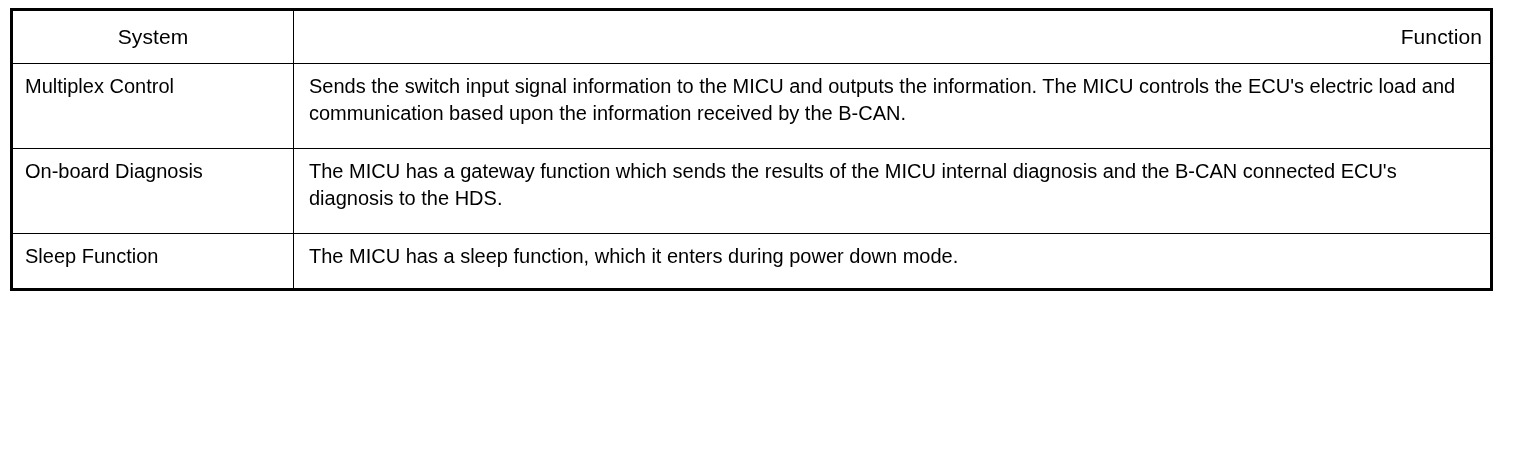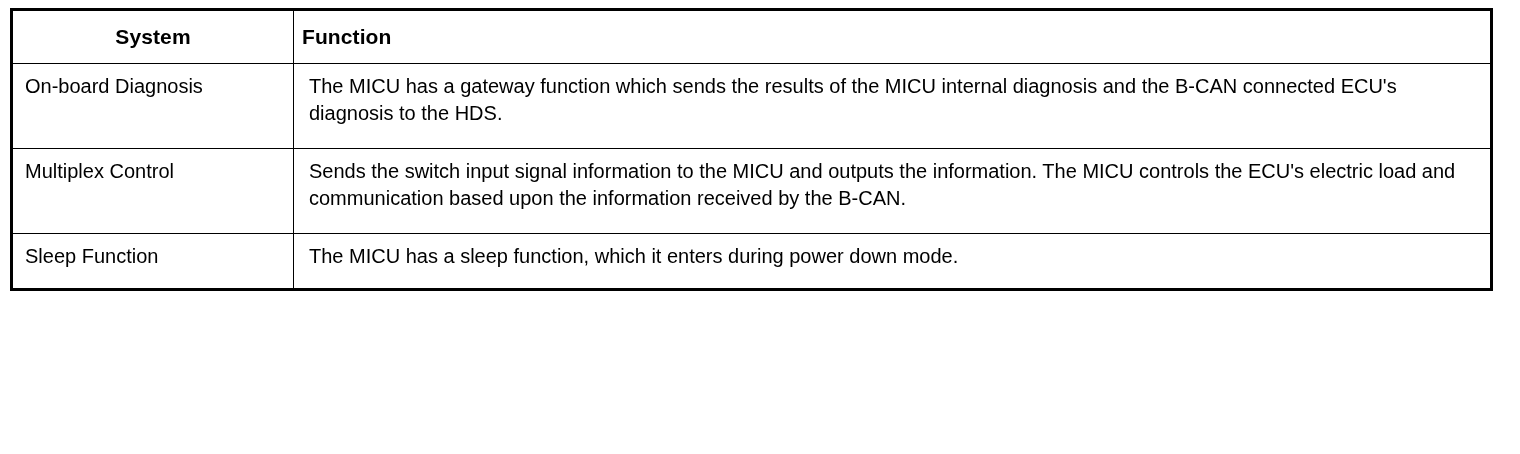--- a/index.html
+++ b/index.html
@@ -46,30 +46,30 @@
   
   .spec-table {
     outline: 0;
   }
 
   .head-row th {
     height: 44px;
     text-align: center;
     vertical-align: middle;
     font-size: 21px;
-    font-weight: bold;
+    font-weight: normal;
     letter-spacing: 0.1px;
     padding: 4px 8px;
   }
 
   .head-row th.th-system {
     text-align: center;
   }
   .head-row th.th-function {
-    text-align: left;
+    text-align: right;
   }
 
   .body-row td {
     font-size: 20px;
     font-weight: normal;
     line-height: 27px;
     padding: 9px 12px 9px 12px;
   }
 
   .body-row td.cell-system {
@@ -103,33 +103,33 @@
       <tr class="head-row">
         <th class="th-system">System</th>
         <th class="th-function">Function</th>
       </tr>
     </thead>
 
     <tbody>
 
       <tr class="body-row row-tall">
         <td class="cell-system">
-          <span class="cell-text">On-board Diagnosis</span>
+          <span class="cell-text">Multiplex Control</span>
         </td>
         <td class="cell-function">
-          <span class="cell-text">The MICU has a gateway function which sends the results of the MICU internal diagnosis and the B-CAN connected ECU's diagnosis to the HDS.</span>
+          <span class="cell-text">Sends the switch input signal information to the MICU and outputs the information. The MICU controls the ECU's electric load and communication based upon the information received by the B-CAN.</span>
         </td>
       </tr>
 
       <tr class="body-row row-tall">
         <td class="cell-system">
-          <span class="cell-text">Multiplex Control</span>
+          <span class="cell-text">On-board Diagnosis</span>
         </td>
         <td class="cell-function">
-          <span class="cell-text">Sends the switch input signal information to the MICU and outputs the information. The MICU controls the ECU's electric load and communication based upon the information received by the B-CAN.</span>
+          <span class="cell-text">The MICU has a gateway function which sends the results of the MICU internal diagnosis and the B-CAN connected ECU's diagnosis to the HDS.</span>
         </td>
       </tr>
 
 
 
       <tr class="body-row row-short">
         <td class="cell-system">
           <span class="cell-text">Sleep Function</span>
         </td>
         <td class="cell-function">

